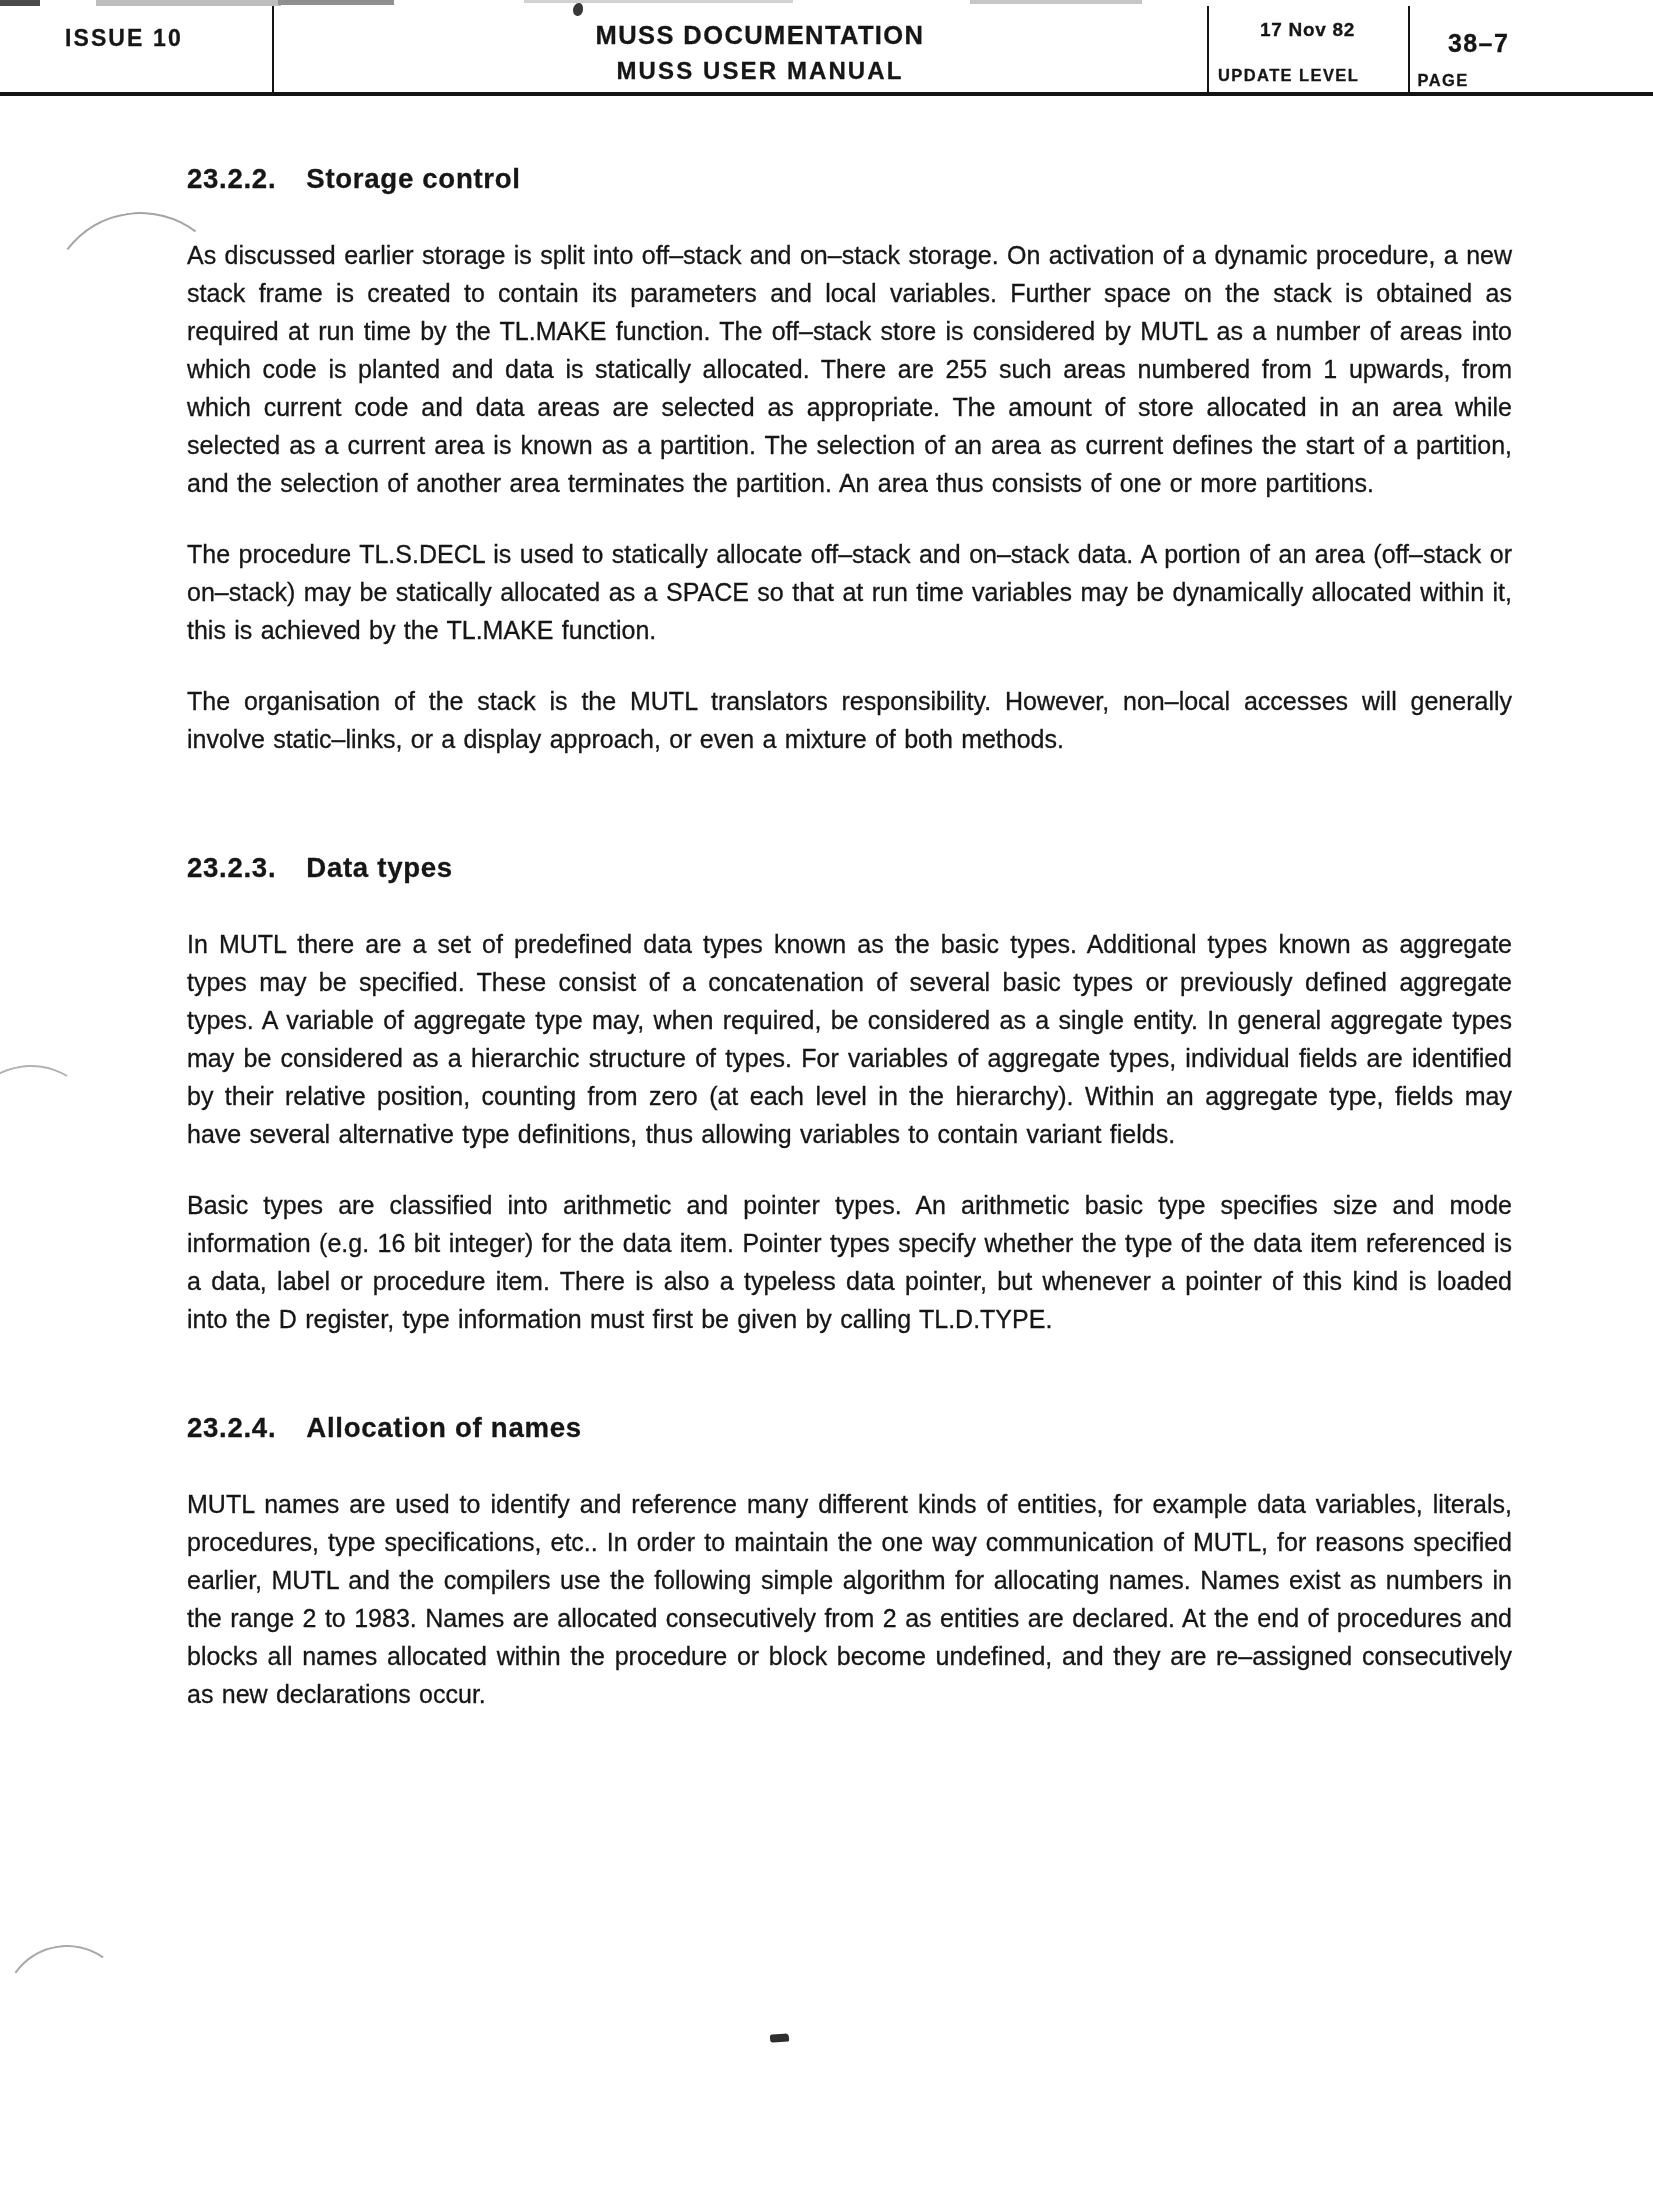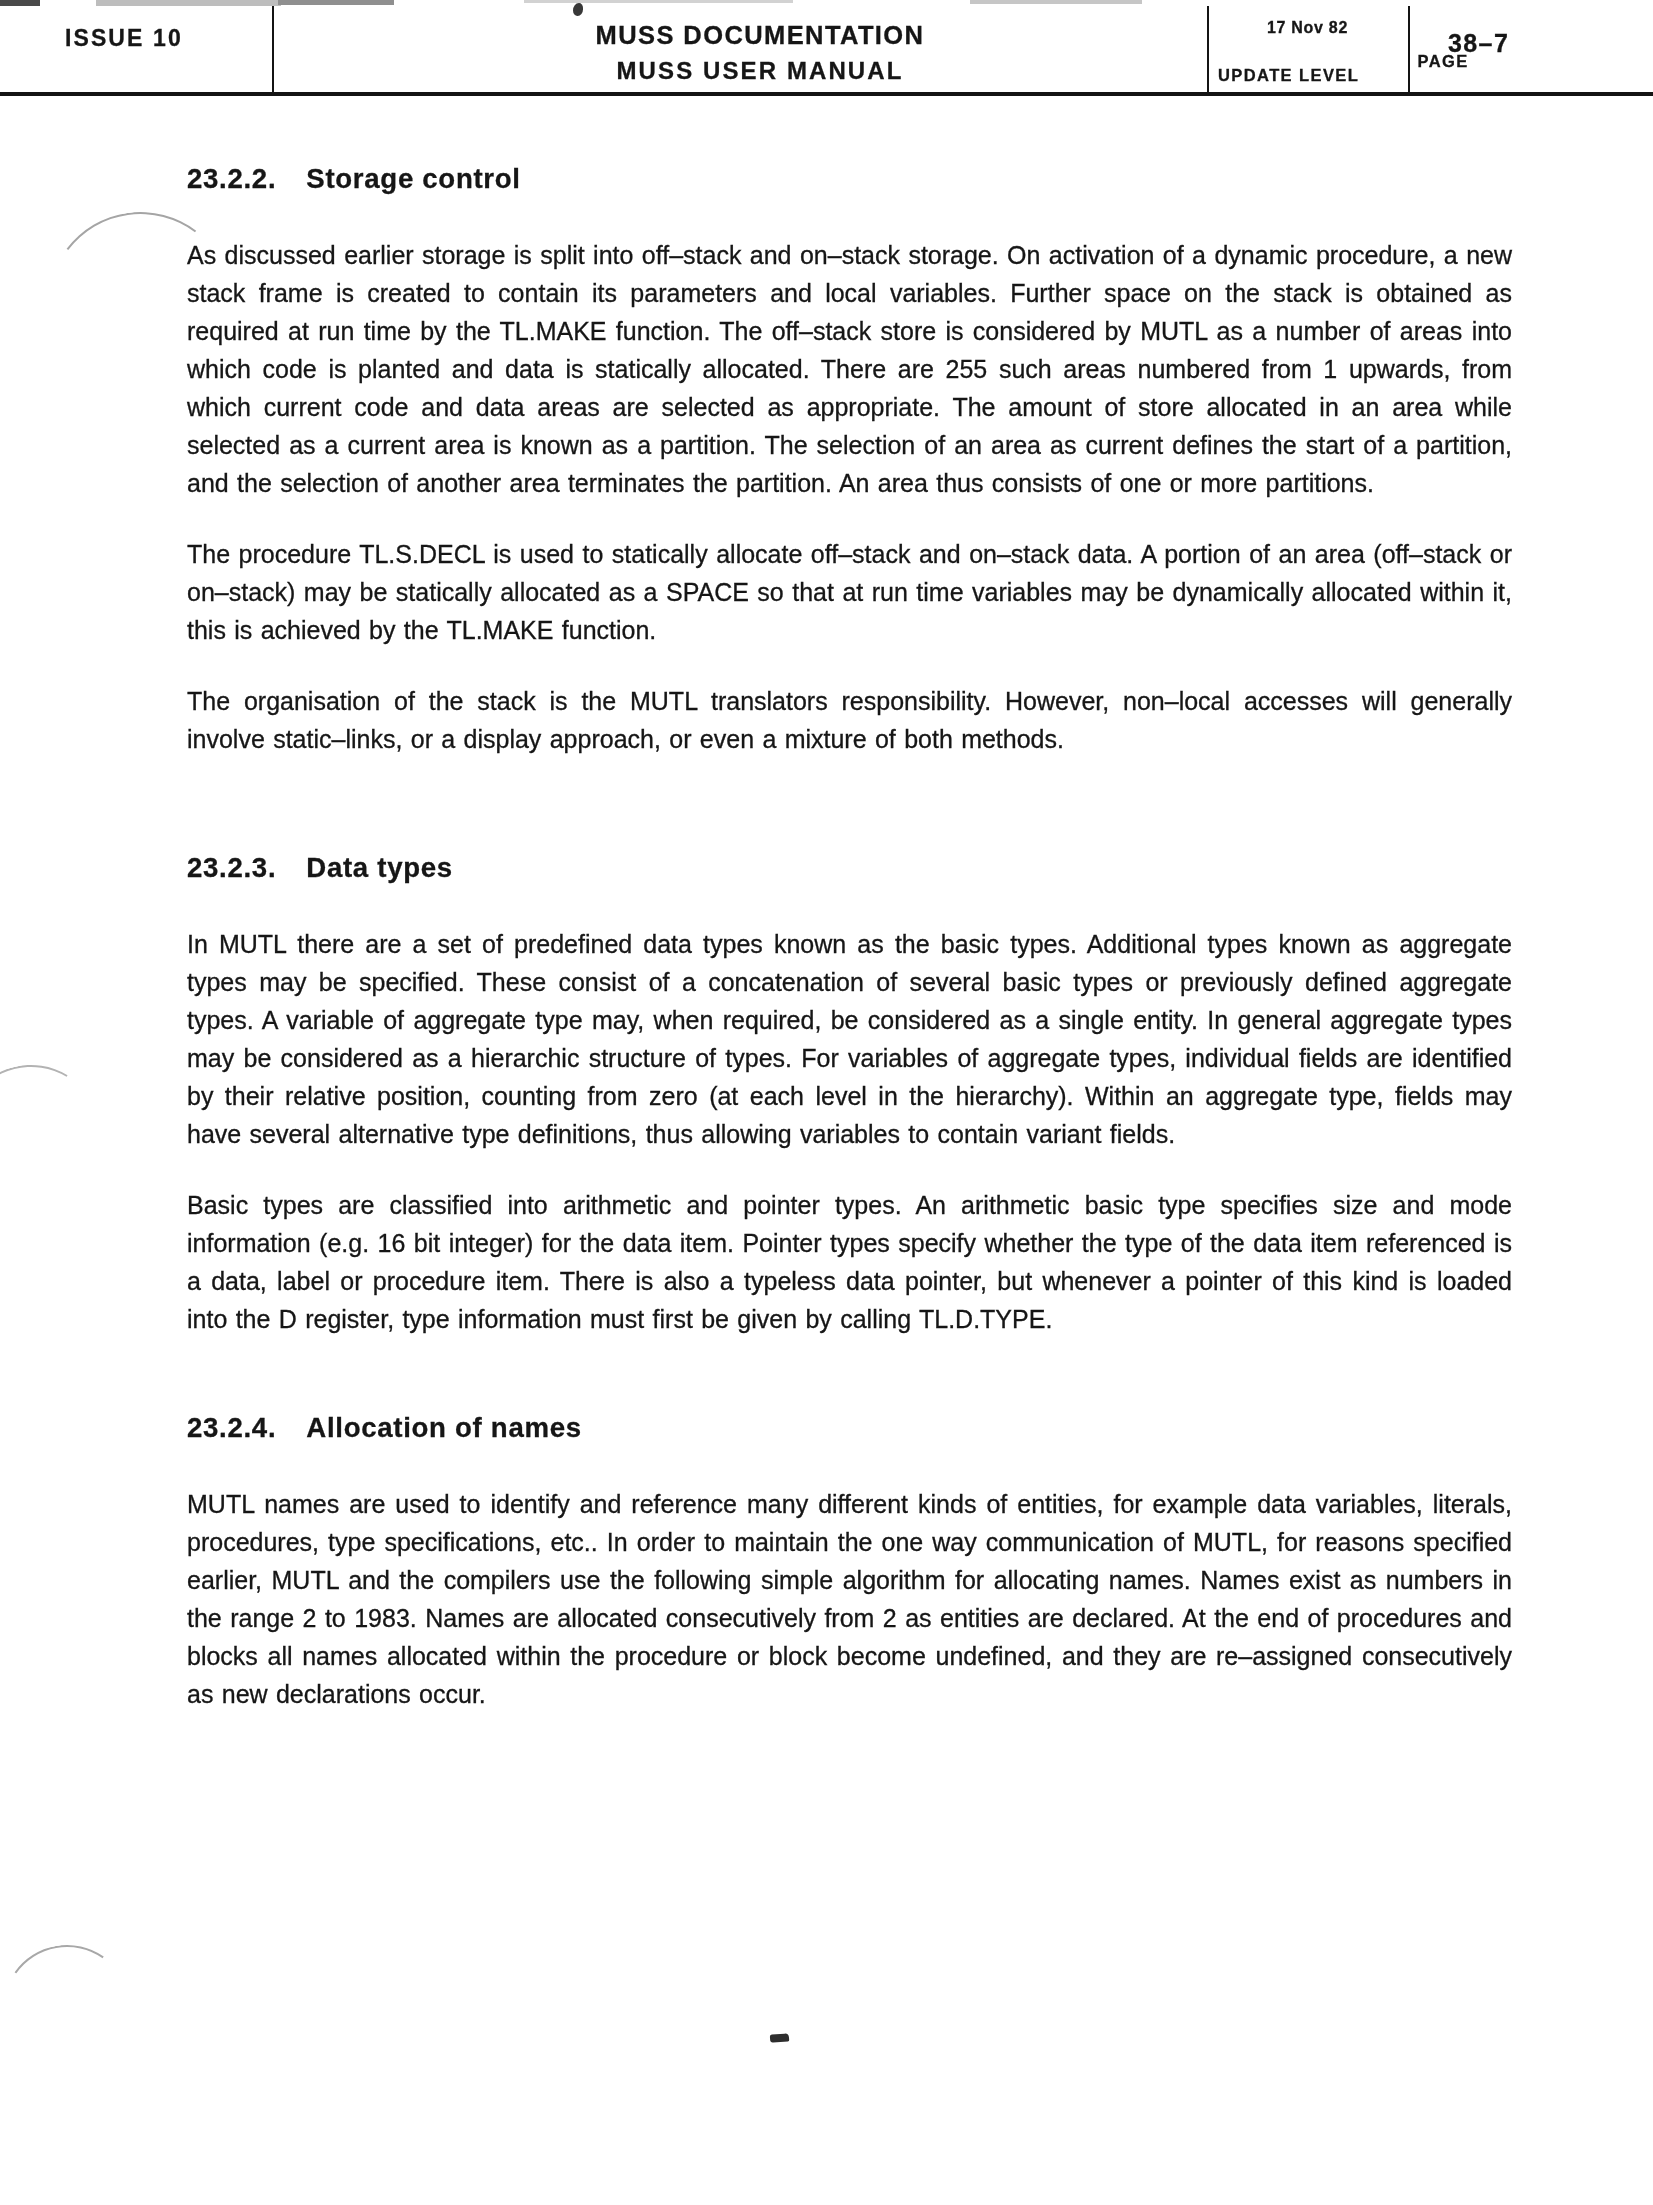--- a/index.html
+++ b/index.html
@@ -15,25 +15,25 @@
 
   
   .hdr{position:absolute;left:0;top:0;right:0;height:92px;border-bottom:4.8px solid #141414;}
   .hdr .vline{position:absolute;top:5.5px;bottom:0;width:2.1px;background:#141414;}
   .v1{left:272px;} .v2{left:1207px;} .v3{left:1408px;}
   .issue{position:absolute;left:65px;top:25px;font-size:23px;font-weight:bold;letter-spacing:2.1px;}
   .title-block{position:absolute;left:274px;width:934px;top:20.7px;text-align:center;line-height:1.1;padding-left:19px;}
   .title-block .t1{font-size:25.5px;font-weight:bold;letter-spacing:1.4px;}
   .title-block .t2{font-size:24px;font-weight:bold;letter-spacing:2.1px;margin-top:9px;}
   .update{position:absolute;left:1207px;width:201px;top:0;height:92px;}
-  .update .val{position:absolute;top:19.3px;left:0;width:100%;text-align:center;font-size:16px;font-weight:bold;letter-spacing:0.7px;}
+  .update .val{position:absolute;top:19.3px;left:0;width:100%;text-align:center;font-size:19px;font-weight:bold;letter-spacing:0.7px;}
   .update .lbl{position:absolute;bottom:6.9px;left:11px;font-size:16.5px;font-weight:bold;letter-spacing:1.4px;}
   .pageno{position:absolute;left:1408px;right:0;top:0;height:92px;}
   .pageno .val{position:absolute;top:29px;left:40px;font-size:25px;font-weight:bold;letter-spacing:1.4px;}
-  .pageno .lbl{position:absolute;bottom:21px;left:9.6px;font-size:16.5px;font-weight:bold;letter-spacing:1.4px;}
+  .pageno .lbl{position:absolute;bottom:2px;left:9.6px;font-size:16.5px;font-weight:bold;letter-spacing:1.4px;}
 
   
   .doc{position:absolute;left:187px;top:92px;width:1325px;}
   .doc h2{font-size:27.6px;font-weight:bold;margin:0;letter-spacing:0.7px;}
   .doc h2 .num{margin-right:30px;}
   .sec-1 h2{margin-top:71px;}
   .sec-2 h2{margin-top:94px;}
   .sec-3 h2{margin-top:74px;}
   .doc h2{margin-bottom:41px;}
   .doc p{

